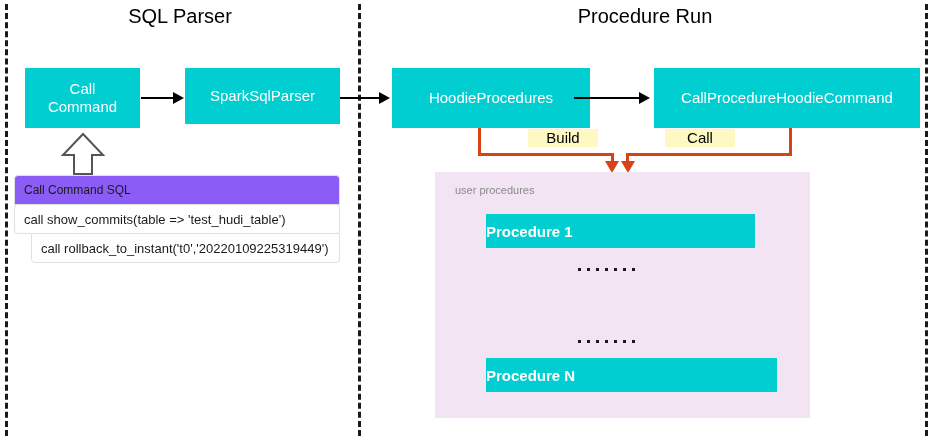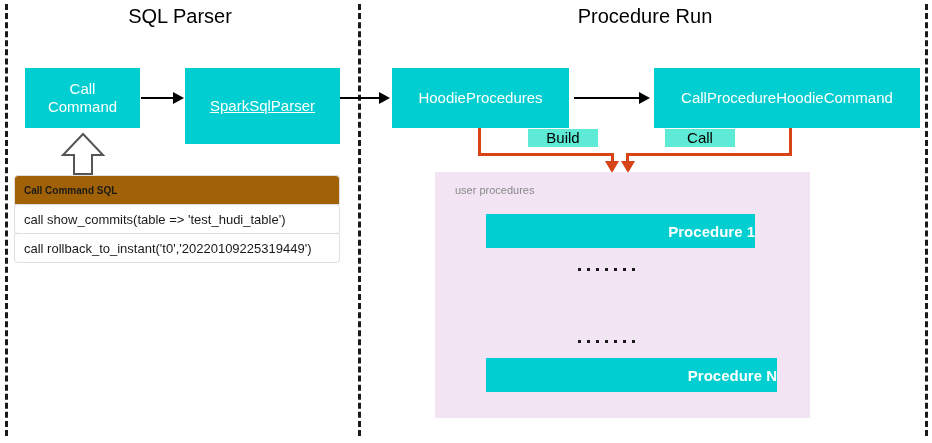--- a/index.html
+++ b/index.html
@@ -85,45 +85,44 @@
     background: #ffffff;
     display: flex;
     align-items: center;
     padding-left: 9px;
     font-size: 13px;
     color: #1a1a1a;
     white-space: nowrap;
     margin-bottom: -1px;
   }
   .sql-row.header {
-    background: #a16207;
+    background: #8b5cf6;
     border-radius: 4px 4px 0 0;
-    font-size: 10px;
-    font-weight: bold;
-  }
-  .sql-row.last { border-radius: 0 0 4px 4px; }
+    font-size: 12px;
+  }
+  .sql-row.last { border-radius: 0 0 4px 4px; margin-left: 17px; }
 
   
   .orange-seg {
     position: absolute;
     background: #D84315;
   }
   .orange-head {
     position: absolute;
     width: 0;
     height: 0;
     border-left: 7px solid transparent;
     border-right: 7px solid transparent;
     border-top: 12px solid #D84315;
   }
   .conn-label {
     position: absolute;
     font-size: 15px;
     color: #000000;
-    background: #5eead4;
+    background: #fef9c3;
     text-align: center;
     white-space: nowrap;
     line-height: 18px;
   }
 
   
   .proc-panel {
     position: absolute;
     background: #F2E4F2;
   }
@@ -132,21 +131,21 @@
     font-size: 11px;
     color: #8a8a8a;
     white-space: nowrap;
   }
   .proc-box {
     position: absolute;
     background: #00CED1;
     color: #ffffff;
     display: flex;
     align-items: center;
-    justify-content: flex-end;
+    justify-content: flex-start;
     font-size: 15px;
     font-weight: bold;
     box-sizing: border-box;
   }
   .dots {
     position: absolute;
     display: flex;
     gap: 6px;
     align-items: center;
   }
@@ -171,40 +170,40 @@
   <div class="section-title" style="left:60px; top:4px; width:240px;">SQL Parser</div>
 
   <div class="tealbox two-line" style="left:25px; top:68px; width:115px; height:60px; flex-direction:column;">
     <span>Call</span>
     <span>Command</span>
   </div>
 
   <div class="arrow-line" style="left:141px; top:97px; width:33px;"></div>
   <div class="arrow-head" style="left:173px; top:92px;"></div>
 
-  <div class="tealbox" style="left:185px; top:68px; width:155px; height:76px;text-decoration:underline;">
+  <div class="tealbox" style="left:185px; top:68px; width:155px; height:56px;">
     <span>SparkSqlParser</span>
   </div>
 
   <div class="arrow-line" style="left:340px; top:97px; width:40px;"></div>
   <div class="arrow-head" style="left:379px; top:92px;"></div>
 
   <div class="up-arrow" style="left:58px; top:131px;">
     <svg width="50" height="46" viewBox="0 0 50 46">
       <polygon points="25,3 45,24 34,24 34,43 16,43 16,24 5,24" fill="#ffffff" stroke="#555555" stroke-width="2" stroke-linejoin="miter"></polygon>
     </svg>
   </div>
 
   <div class="sql-table" style="left:14px; top:175px; width:326px;">
     <div class="sql-row header" style="height:30px;">Call Command SQL</div>
     <div class="sql-row" style="height:30px;">call show_commits(table =&gt; 'test_hudi_table')</div>
     <div class="sql-row last" style="height:30px;">call rollback_to_instant('t0','20220109225319449')</div>
   </div>
 
-  <div class="tealbox" style="left:392px; top:68px; width:177px; height:60px;">
+  <div class="tealbox" style="left:392px; top:68px; width:198px; height:60px;">
     <span>HoodieProcedures</span>
   </div>
 
   <div class="arrow-line" style="left:574px; top:97px; width:66px;"></div>
   <div class="arrow-head" style="left:639px; top:92px;"></div>
 
   <div class="tealbox" style="left:654px; top:68px; width:266px; height:60px;">
     <span>CallProcedureHoodieCommand</span>
   </div>
 

